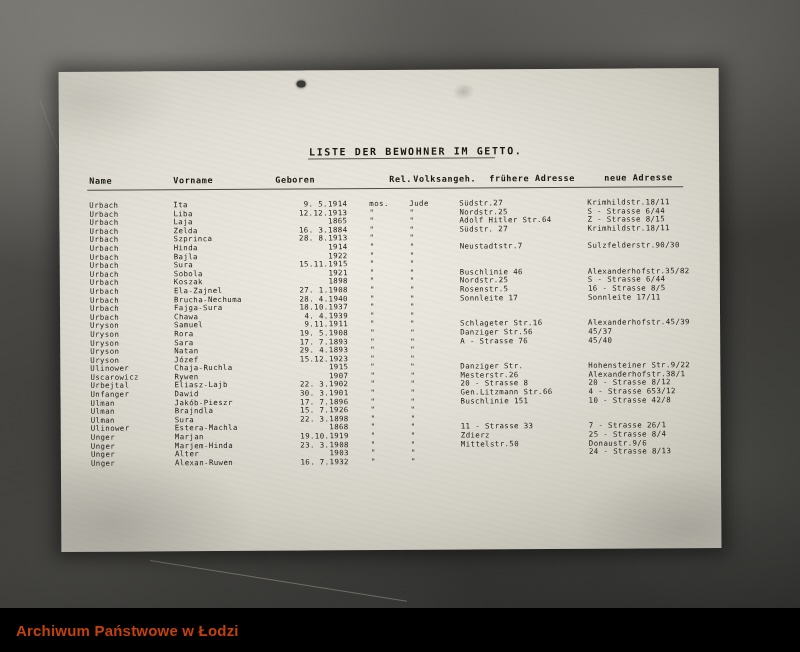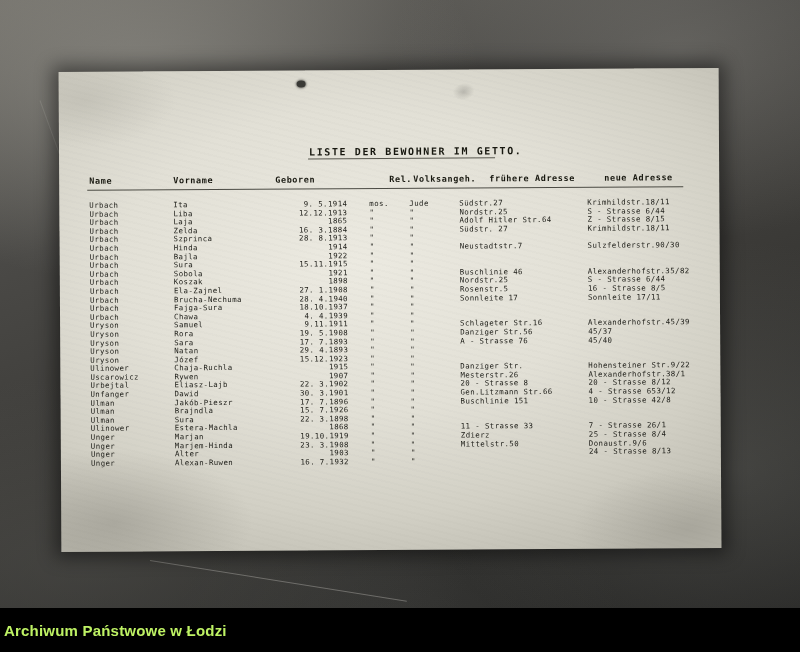--- a/index.html
+++ b/index.html
@@ -183,24 +183,24 @@
     position: absolute;
     left: 0;
     bottom: 0;
     width: 800px;
     height: 44px;
     background: #000;
     display: flex;
     align-items: center;
   }
   #footer-text {
-    color: #bef264;
+    color: #c2410c;
     font-size: 15px;
     font-weight: 700;
-    padding-left: 4px;
+    padding-left: 16px;
     letter-spacing: 0.2px;
   }
 </style>
 </head>
 <body>
 
 <div id="viewer">
   <div id="bg"></div>
 
   <div class="scratch" style="left:90px; top:540px; width:320px; height:1.5px; transform:rotate(-14deg);"></div>

